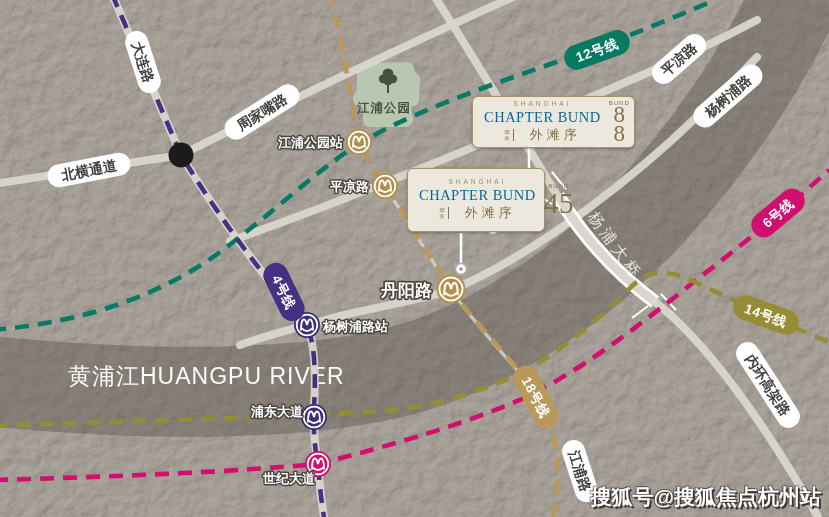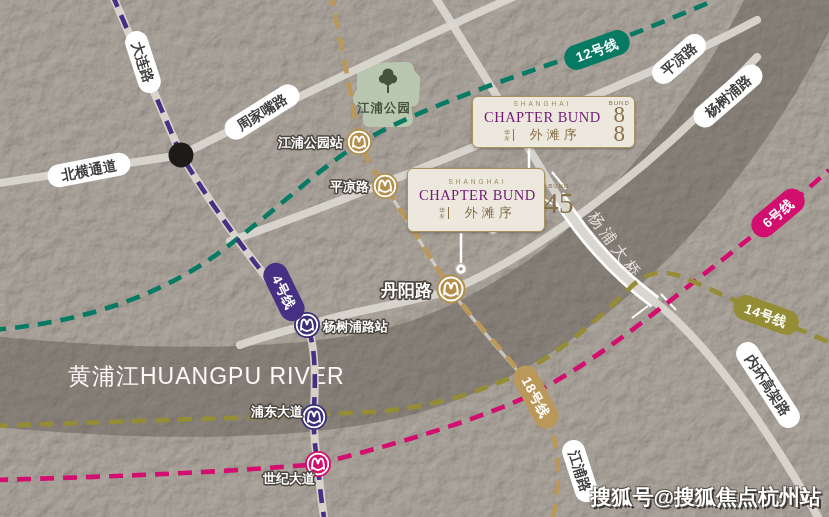--- a/index.html
+++ b/index.html
@@ -21,21 +21,21 @@
   .road.thin{stroke-width:3.2;opacity:.8;}
   .mline{fill:none;stroke-width:4.6;stroke-dasharray:14 9;stroke-linecap:butt;fill-opacity:0;}
   .leader{fill:none;stroke:#ffffff;stroke-width:2.5;}
 
   
   .card{position:absolute;box-sizing:border-box;background:#ede8dd;border:1px solid #a8935e;
         border-radius:6px;box-shadow:0 1px 3px rgba(0,0,0,.3);
         display:flex;align-items:center;gap:8px;padding:5px 9px 6px 11px;}
   .card-left{flex:1;display:flex;flex-direction:column;align-items:center;line-height:1.25;}
   .brand-top{font-size:6.5px;letter-spacing:3px;color:#9b8a5e;}
-  .brand-main{font-family:"Liberation Serif",serif;font-size:14.5px;letter-spacing:.5px;color:#701a75;white-space:nowrap;}
+  .brand-main{font-family:"Liberation Serif",serif;font-size:14.5px;letter-spacing:.5px;color:#0369a1;white-space:nowrap;}
   .brand-row{display:flex;align-items:center;gap:16px;margin-top:1px;}
   .prefix{display:flex;flex-direction:column;font-size:5.5px;line-height:1.1;color:#87704a;
           border-right:1px solid #87704a;padding-right:3px;}
   .brand-cn{font-family:"Liberation Serif",serif;font-size:13px;letter-spacing:4px;color:#87704a;white-space:nowrap;}
   .card-num{display:flex;flex-direction:column;align-items:center;color:#87704a;}
   .bund-lab{font-size:6px;letter-spacing:1px;}
   .digits{font-family:"Liberation Serif",serif;color:#87704a;}
   .num-stack .digits{display:flex;flex-direction:column;font-size:23px;line-height:.8;}
   .num-row .digits{display:flex;flex-direction:row;font-size:30px;line-height:.9;}
 

